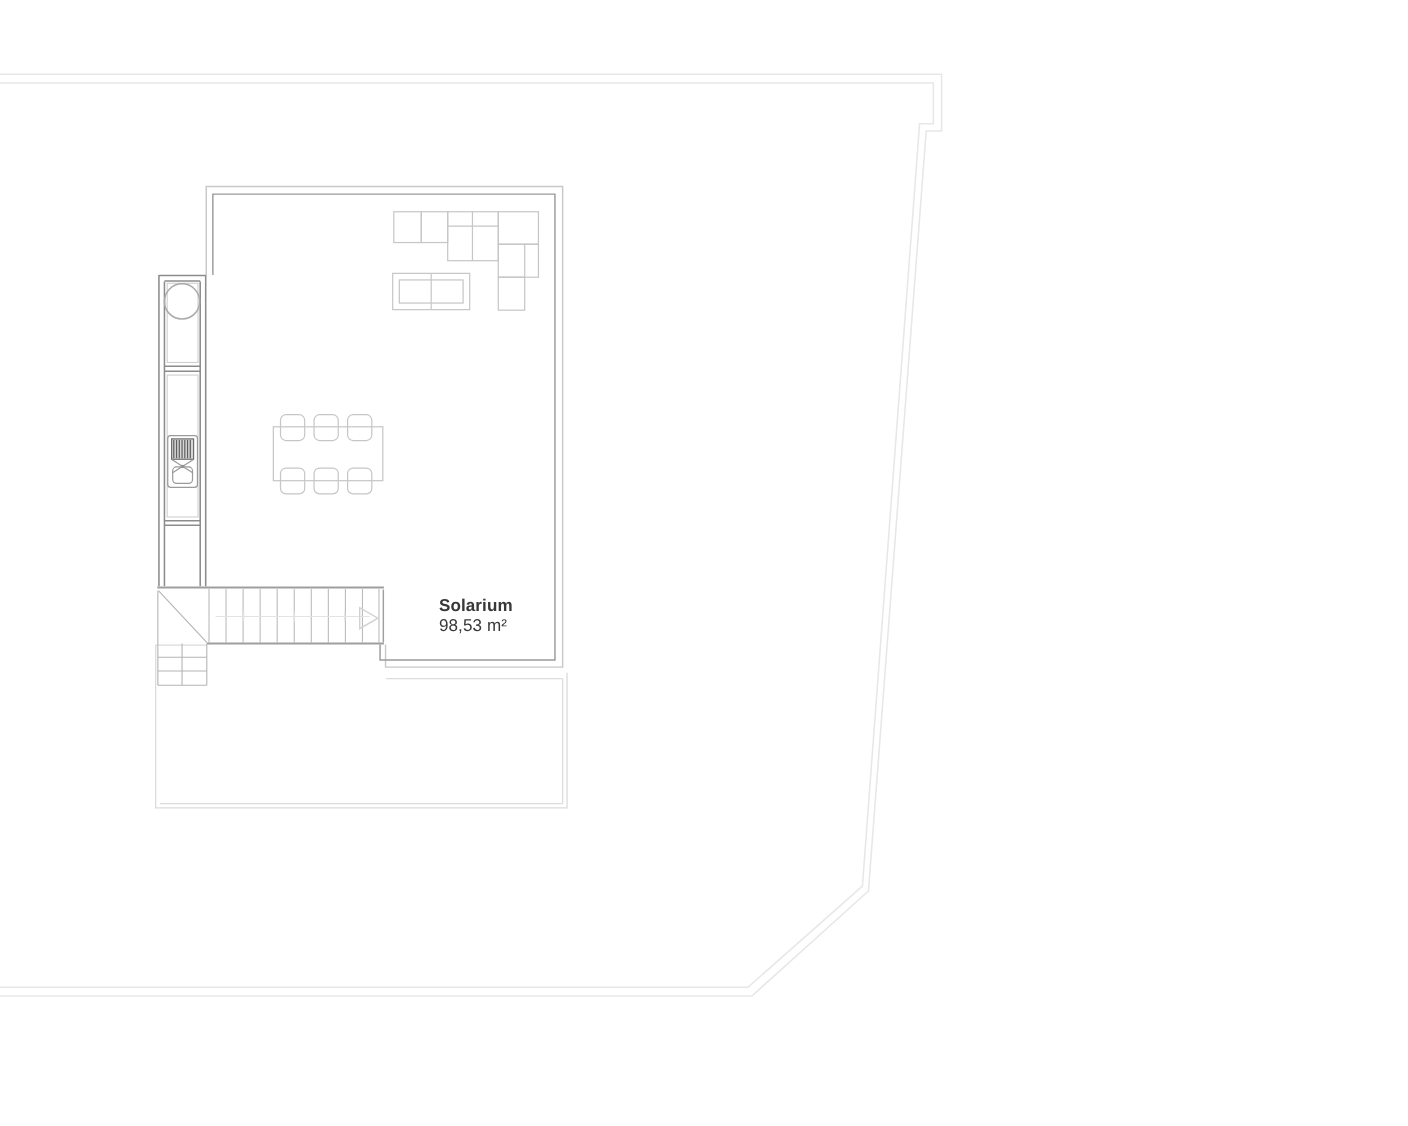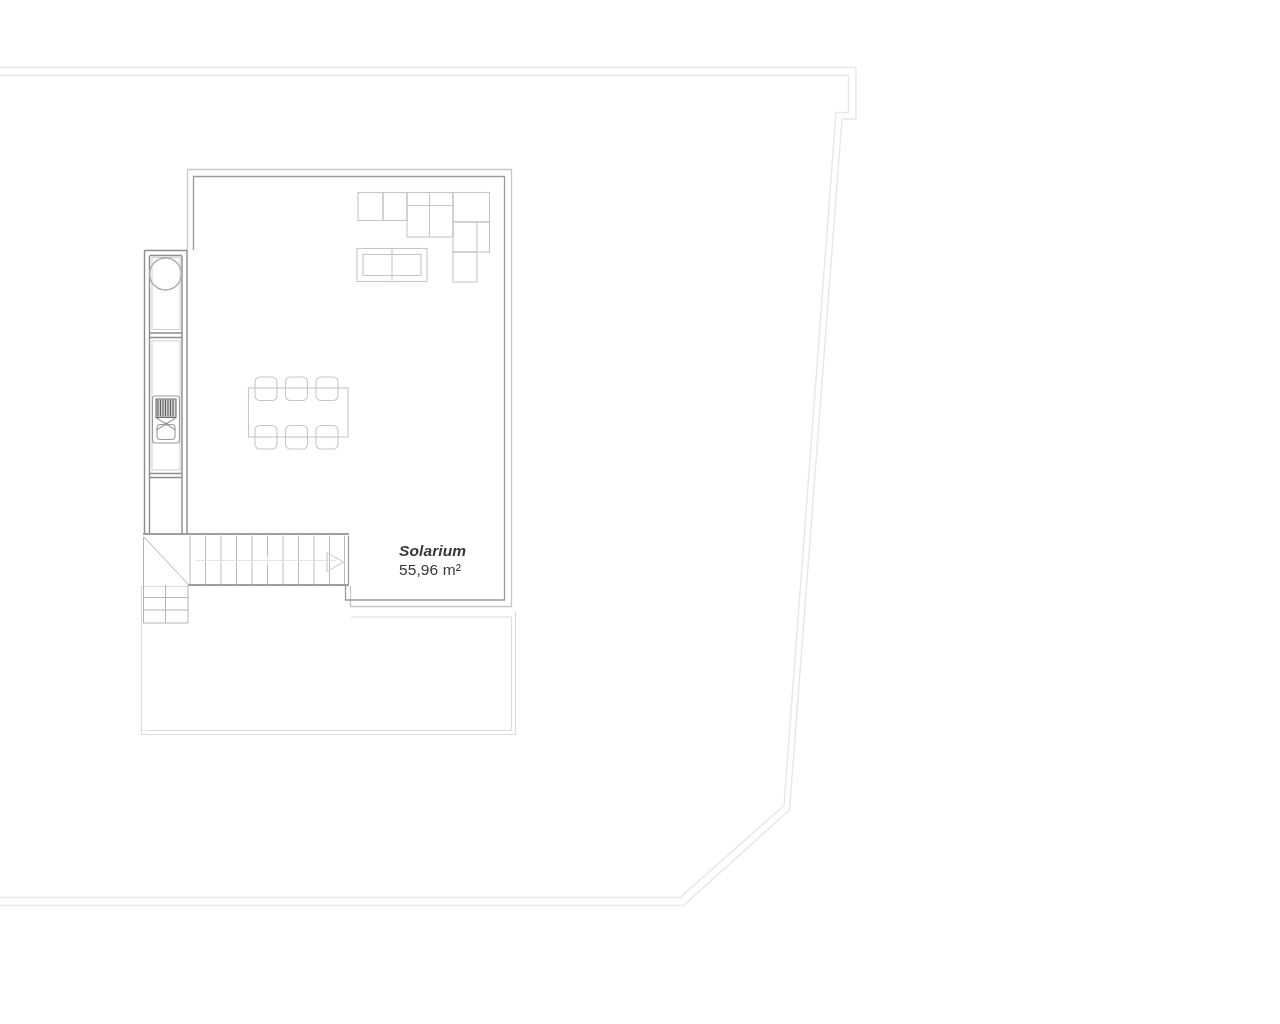--- a/index.html
+++ b/index.html
@@ -28,21 +28,21 @@
   .plan-label {
     position: absolute;
     left: 399px;
     top: 542px;
     color: #383838;
     line-height: 18.5px;
     font-size: 15.5px;
     letter-spacing: 0.1px;
     white-space: nowrap;
   }
-  .room-name { font-weight: bold; font-style: italic; }
+  .room-name { font-weight: bold; }
   .room-area { font-weight: normal; }
 </style>
 </head>
 <body>
 
 <div class="canvas">
 
   <svg class="plan-svg" viewBox="0 0 1280 1024" xmlns="http://www.w3.org/2000/svg">
 
     <g fill="none" stroke-width="1.4" stroke="#e7e7e7">
@@ -163,16 +163,16 @@
         <path d="M 313.5 556 V 565"></path>
       </g>
       <g stroke-width="1.3" stroke="#d2d2d2">
         <polygon points="327,552.5 327,571.5 343.5,562" fill="none"></polygon>
       </g>
     </g>
   </svg>
 
   <div class="plan-label">
     <div class="room-name">Solarium</div>
-    <div class="room-area">55,96 m²</div>
+    <div class="room-area">98,53 m²</div>
   </div>
 
 </div>
 
 </body></html>

